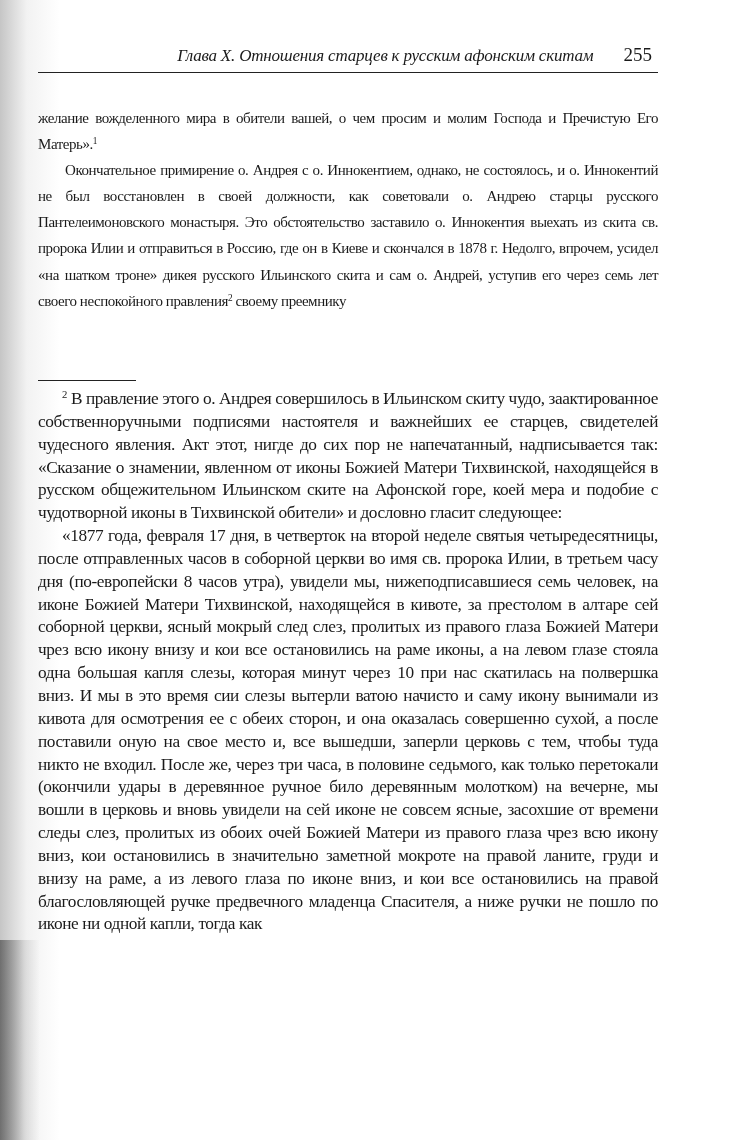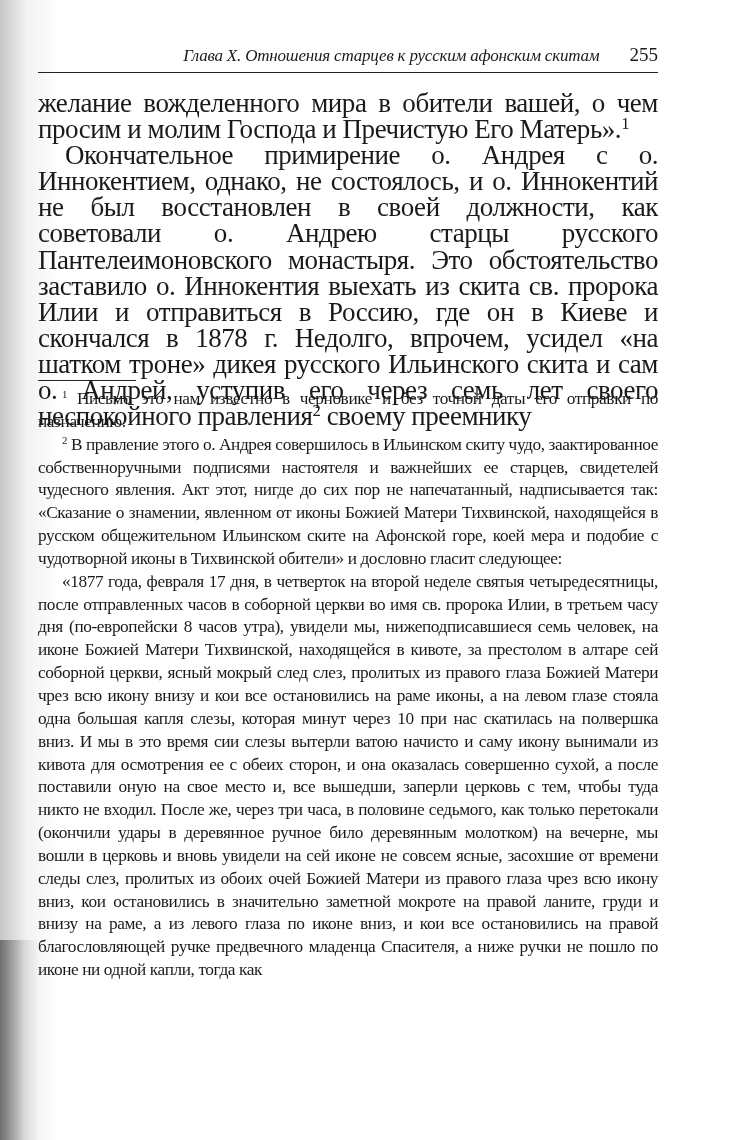--- a/index.html
+++ b/index.html
@@ -11,33 +11,33 @@
   }
   .scan-shadow {
     position: absolute; left: 0; top: 0; width: 60px; height: 1140px;
     background: linear-gradient(to right, rgba(90,90,90,0.35), rgba(150,150,150,0.12) 45%, rgba(255,255,255,0) 100%);
   }
   .scan-shadow-bottom {
     position: absolute; left: 0; top: 940px; width: 40px; height: 200px;
     background: linear-gradient(to right, rgba(40,40,40,0.55), rgba(120,120,120,0.2) 60%, rgba(255,255,255,0) 100%);
   }
   .running-head {
-    position: absolute; left: 38px; top: 44px; width: 620px;
+    position: absolute; left: 32px; top: 44px; width: 620px;
     display: flex; justify-content: flex-end; align-items: baseline;
     font-size: 17px;
   }
   .running-title { font-style: italic; letter-spacing: -0.2px; }
   .page-number { margin-left: 30px; font-size: 19px; }
   .head-rule {
     position: absolute; left: 38px; top: 72px; width: 620px; height: 0;
     border-top: 1.5px solid #222;
   }
   .main {
-    position: absolute; left: 38px; top: 90px; width: 620px;
-    font-size: 27px; line-height: 26.1px; letter-spacing: -0.45px;
+    position: absolute; left: 38px; top: 105px; width: 620px;
+    font-size: 15px; line-height: 26.1px; letter-spacing: -0.45px;
     text-align: justify;
   }
   .main p { margin: 0; }
   .main p.indent { text-indent: 27px; }
   .fn-rule {
     position: absolute; left: 38px; top: 380px; width: 98px;
     border-top: 1px solid #222;
   }
   .footnotes {
     position: absolute; left: 38px; top: 388px; width: 620px;
@@ -60,16 +60,15 @@
 <div class="head-rule"></div>
 
 <div class="main">
   <p><span>желание вожделенного мира в обители вашей, о чем просим и молим Господа и Пречистую Его Матерь».</span><sup>1</sup></p>
   <p class="indent"><span>Окончательное примирение о. Андрея с о. Иннокентием, однако, не состоялось, и о. Иннокентий не был восстановлен в своей должности, как советовали о. Андрею старцы русского Пантелеимоновского монастыря. Это обстоятельство заставило о. Иннокентия выехать из скита св. пророка Илии и отправиться в Россию, где он в Киеве и скончался в 1878 г. Недолго, впрочем, усидел «на шатком троне» дикея русского Ильинского скита и сам о. Андрей, уступив его через семь лет своего неспокойного правления</span><sup>2</sup><span> своему преемнику</span></p>
 </div>
 
 <div class="fn-rule"></div>
 
 <div class="footnotes">
-  <p><sup>1</sup><span> Письмо это нам известно в черновике и без точной даты его отправки по назначению.</span></p>
   <p><sup>2</sup><span> В правление этого о. Андрея совершилось в Ильинском скиту чудо, заактированное собственноручными подписями настоятеля и важнейших ее старцев, свидетелей чудесного явления. Акт этот, нигде до сих пор не напечатанный, надписывается так: «Сказание о знамении, явленном от иконы Божией Матери Тихвинской, находящейся в русском общежительном Ильинском ските на Афонской горе, коей мера и подобие с чудотворной иконы в Тихвинской обители» и дословно гласит следующее:</span></p>
   <p><span>«1877 года, февраля 17 дня, в четверток на второй неделе святыя четыредесятницы, после отправленных часов в соборной церкви во имя св. пророка Илии, в третьем часу дня (по-европейски 8 часов утра), увидели мы, нижеподписавшиеся семь человек, на иконе Божией Матери Тихвинской, находящейся в кивоте, за престолом в алтаре сей соборной церкви, ясный мокрый след слез, пролитых из правого глаза Божией Матери чрез всю икону внизу и кои все остановились на раме иконы, а на левом глазе стояла одна большая капля слезы, которая минут через 10 при нас скатилась на полвершка вниз. И мы в это время сии слезы вытерли ватою начисто и саму икону вынимали из кивота для осмотрения ее с обеих сторон, и она оказалась совершенно сухой, а после поставили оную на свое место и, все вышедши, заперли церковь с тем, чтобы туда никто не входил. После же, через три часа, в половине седьмого, как только перетокали (окончили удары в деревянное ручное било деревянным молотком) на вечерне, мы вошли в церковь и вновь увидели на сей иконе не совсем ясные, засохшие от времени следы слез, пролитых из обоих очей Божией Матери из правого глаза чрез всю икону вниз, кои остановились в значительно заметной мокроте на правой ланите, груди и внизу на раме, а из левого глаза по иконе вниз, и кои все остановились на правой благословляющей ручке предвечного младенца Спасителя, а ниже ручки не пошло по иконе ни одной капли, тогда как</span></p>
 </div>
 
 </body></html>

